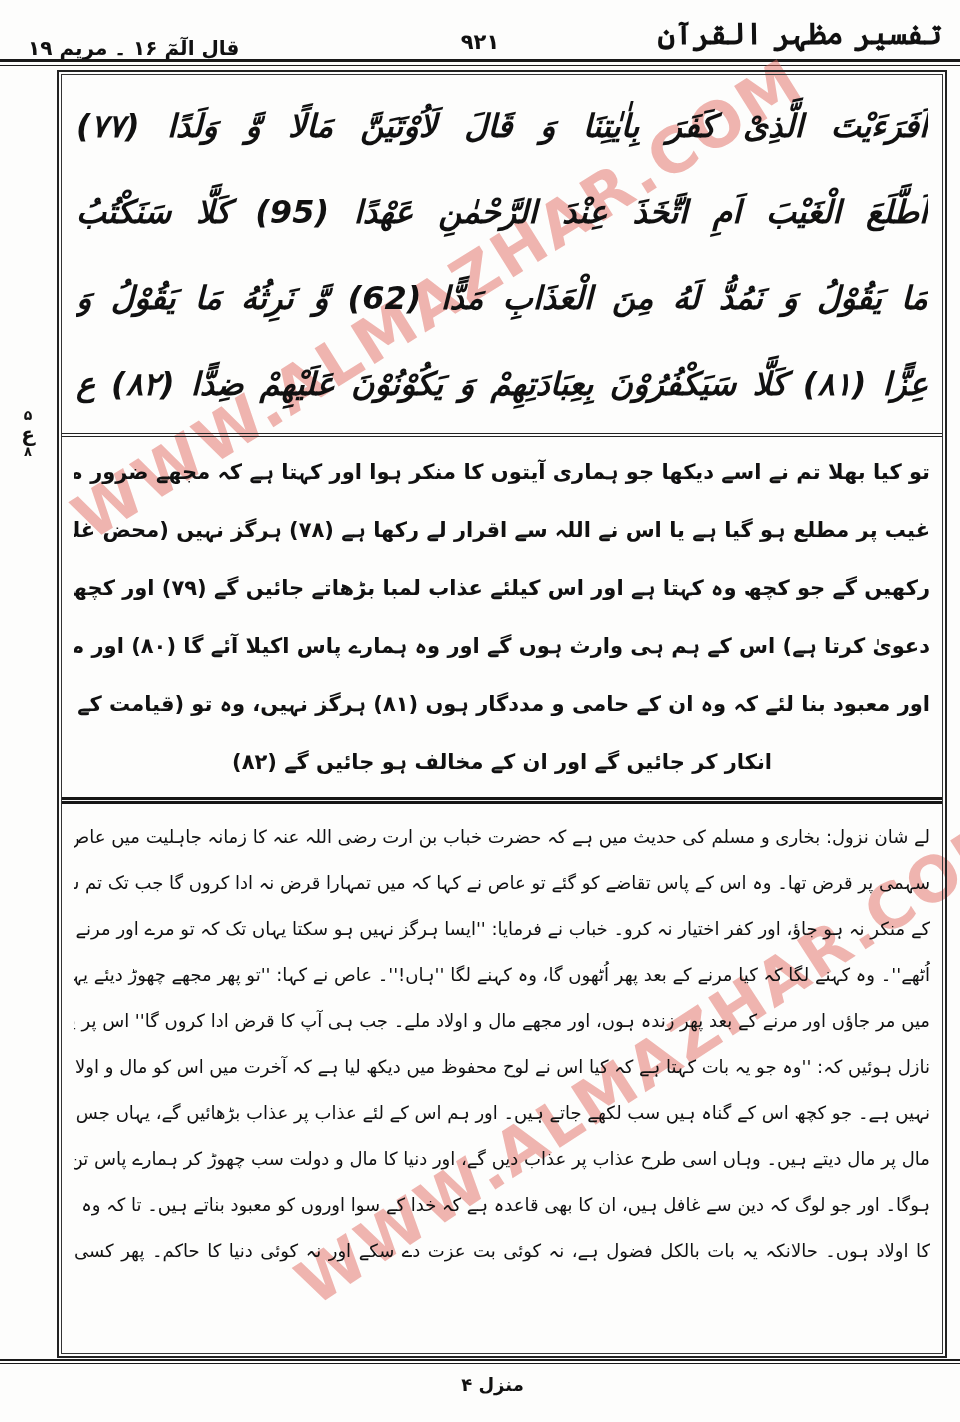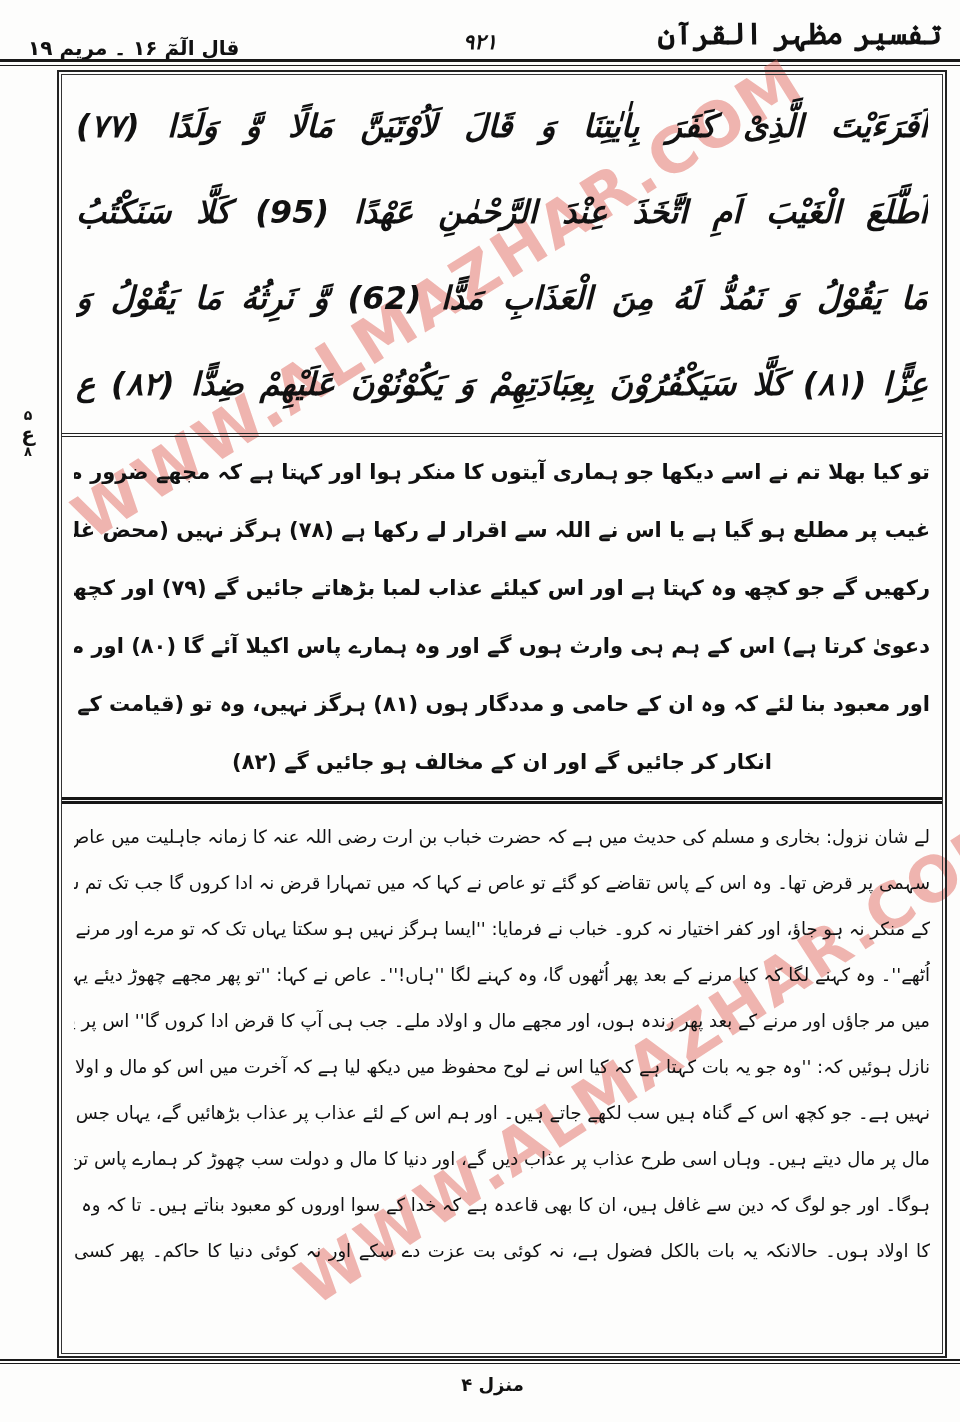--- a/index.html
+++ b/index.html
@@ -6,21 +6,21 @@
   .page {
     position:relative; width:960px; height:1422px; margin:0 auto;
     background:#fdfdfc; overflow:hidden;
     font-family:"DejaVu Sans","Liberation Sans",sans-serif;
     color:#111; direction:rtl;
   }
   
   .hdr-title   { position:absolute; top:16px; right:18px; font-size:30px; font-weight:700;
                  font-family:"DejaVu Serif","Liberation Serif",serif; white-space:nowrap; }
   .hdr-pageno  { position:absolute; top:30px; left:0; right:0; text-align:center;
-                 font-size:21px; font-weight:700;font-style:italic; }
+                 font-size:21px; font-weight:700; }
   .hdr-ref     { position:absolute; top:36px; left:28px; font-size:20px; font-weight:700;
                  direction:rtl; white-space:nowrap; }
   .rule-top    { position:absolute; top:59px; left:0; width:960px; height:3px;
                  border-top:3px solid #1a1a1a; border-bottom:1px solid #1a1a1a; }
   .rule-bottom { position:absolute; top:1359px; left:0; width:960px; height:2px;
                  border-top:2px solid #1a1a1a; border-bottom:1px solid #1a1a1a; }
   
   .wm { position:absolute; z-index:1; font-weight:700; letter-spacing:3px;
         white-space:nowrap; color:rgba(226,108,97,0.5); font-size:62px;
         pointer-events:none; text-align:center; direction:ltr;

